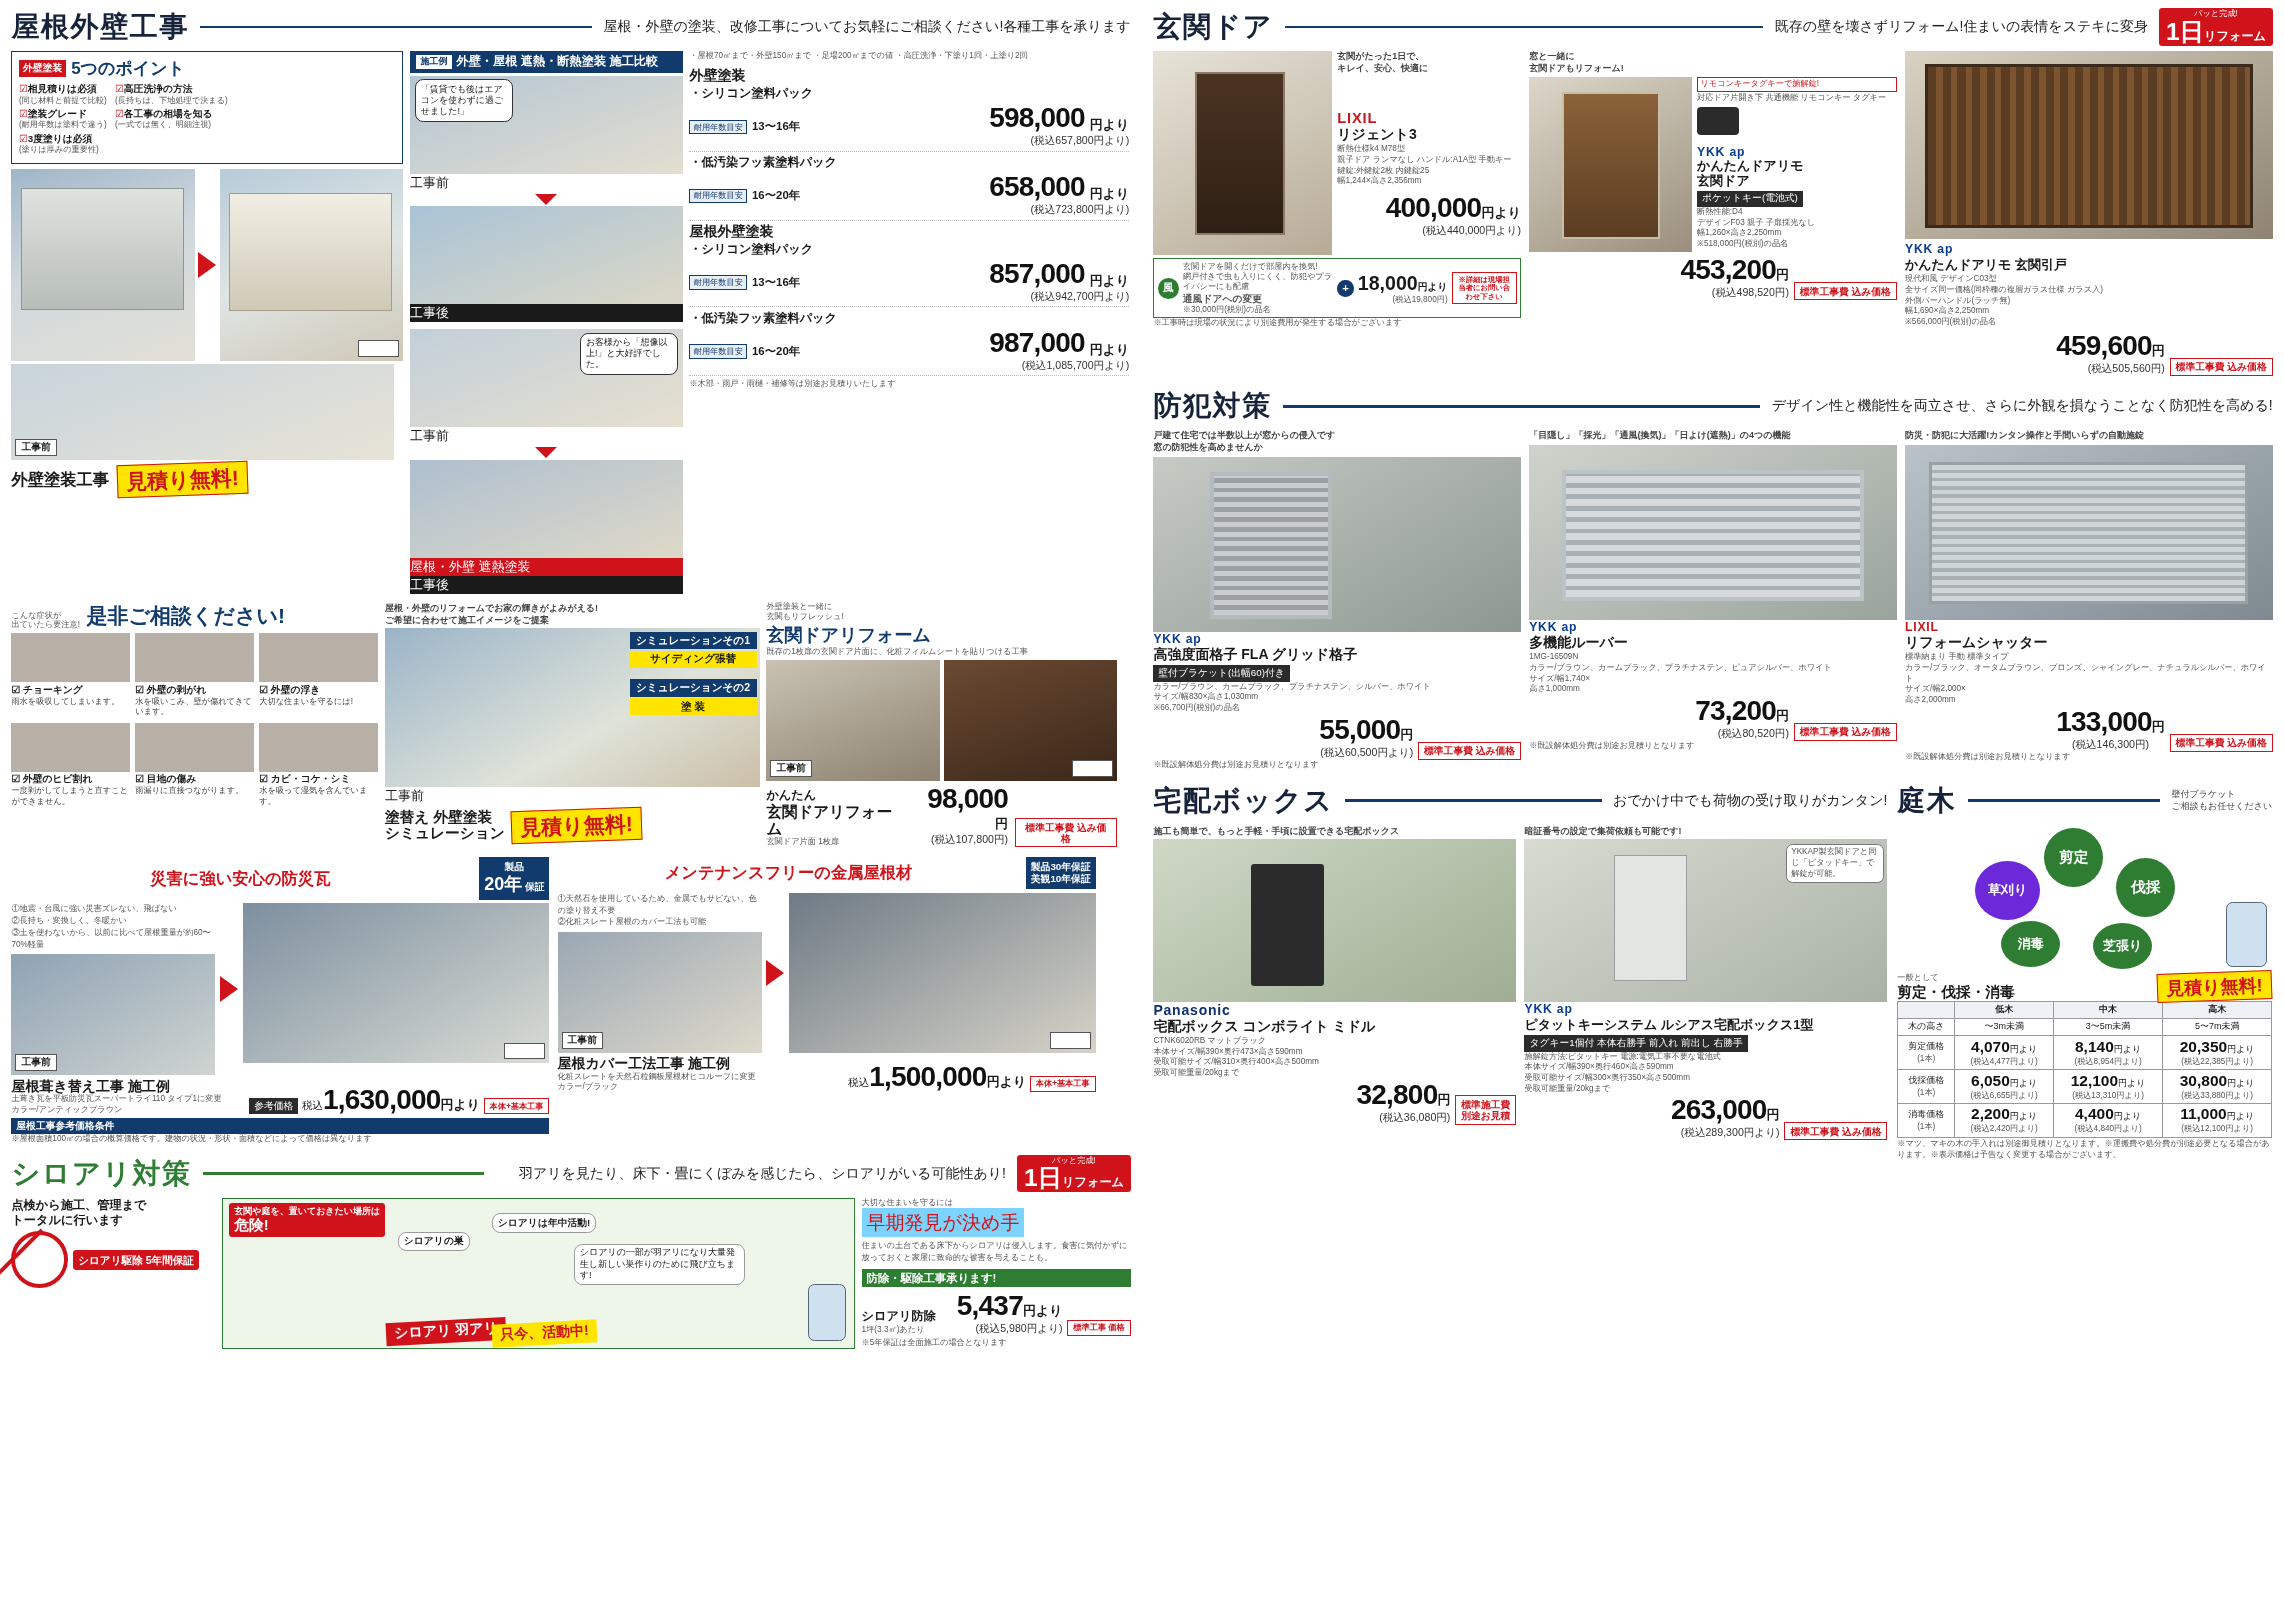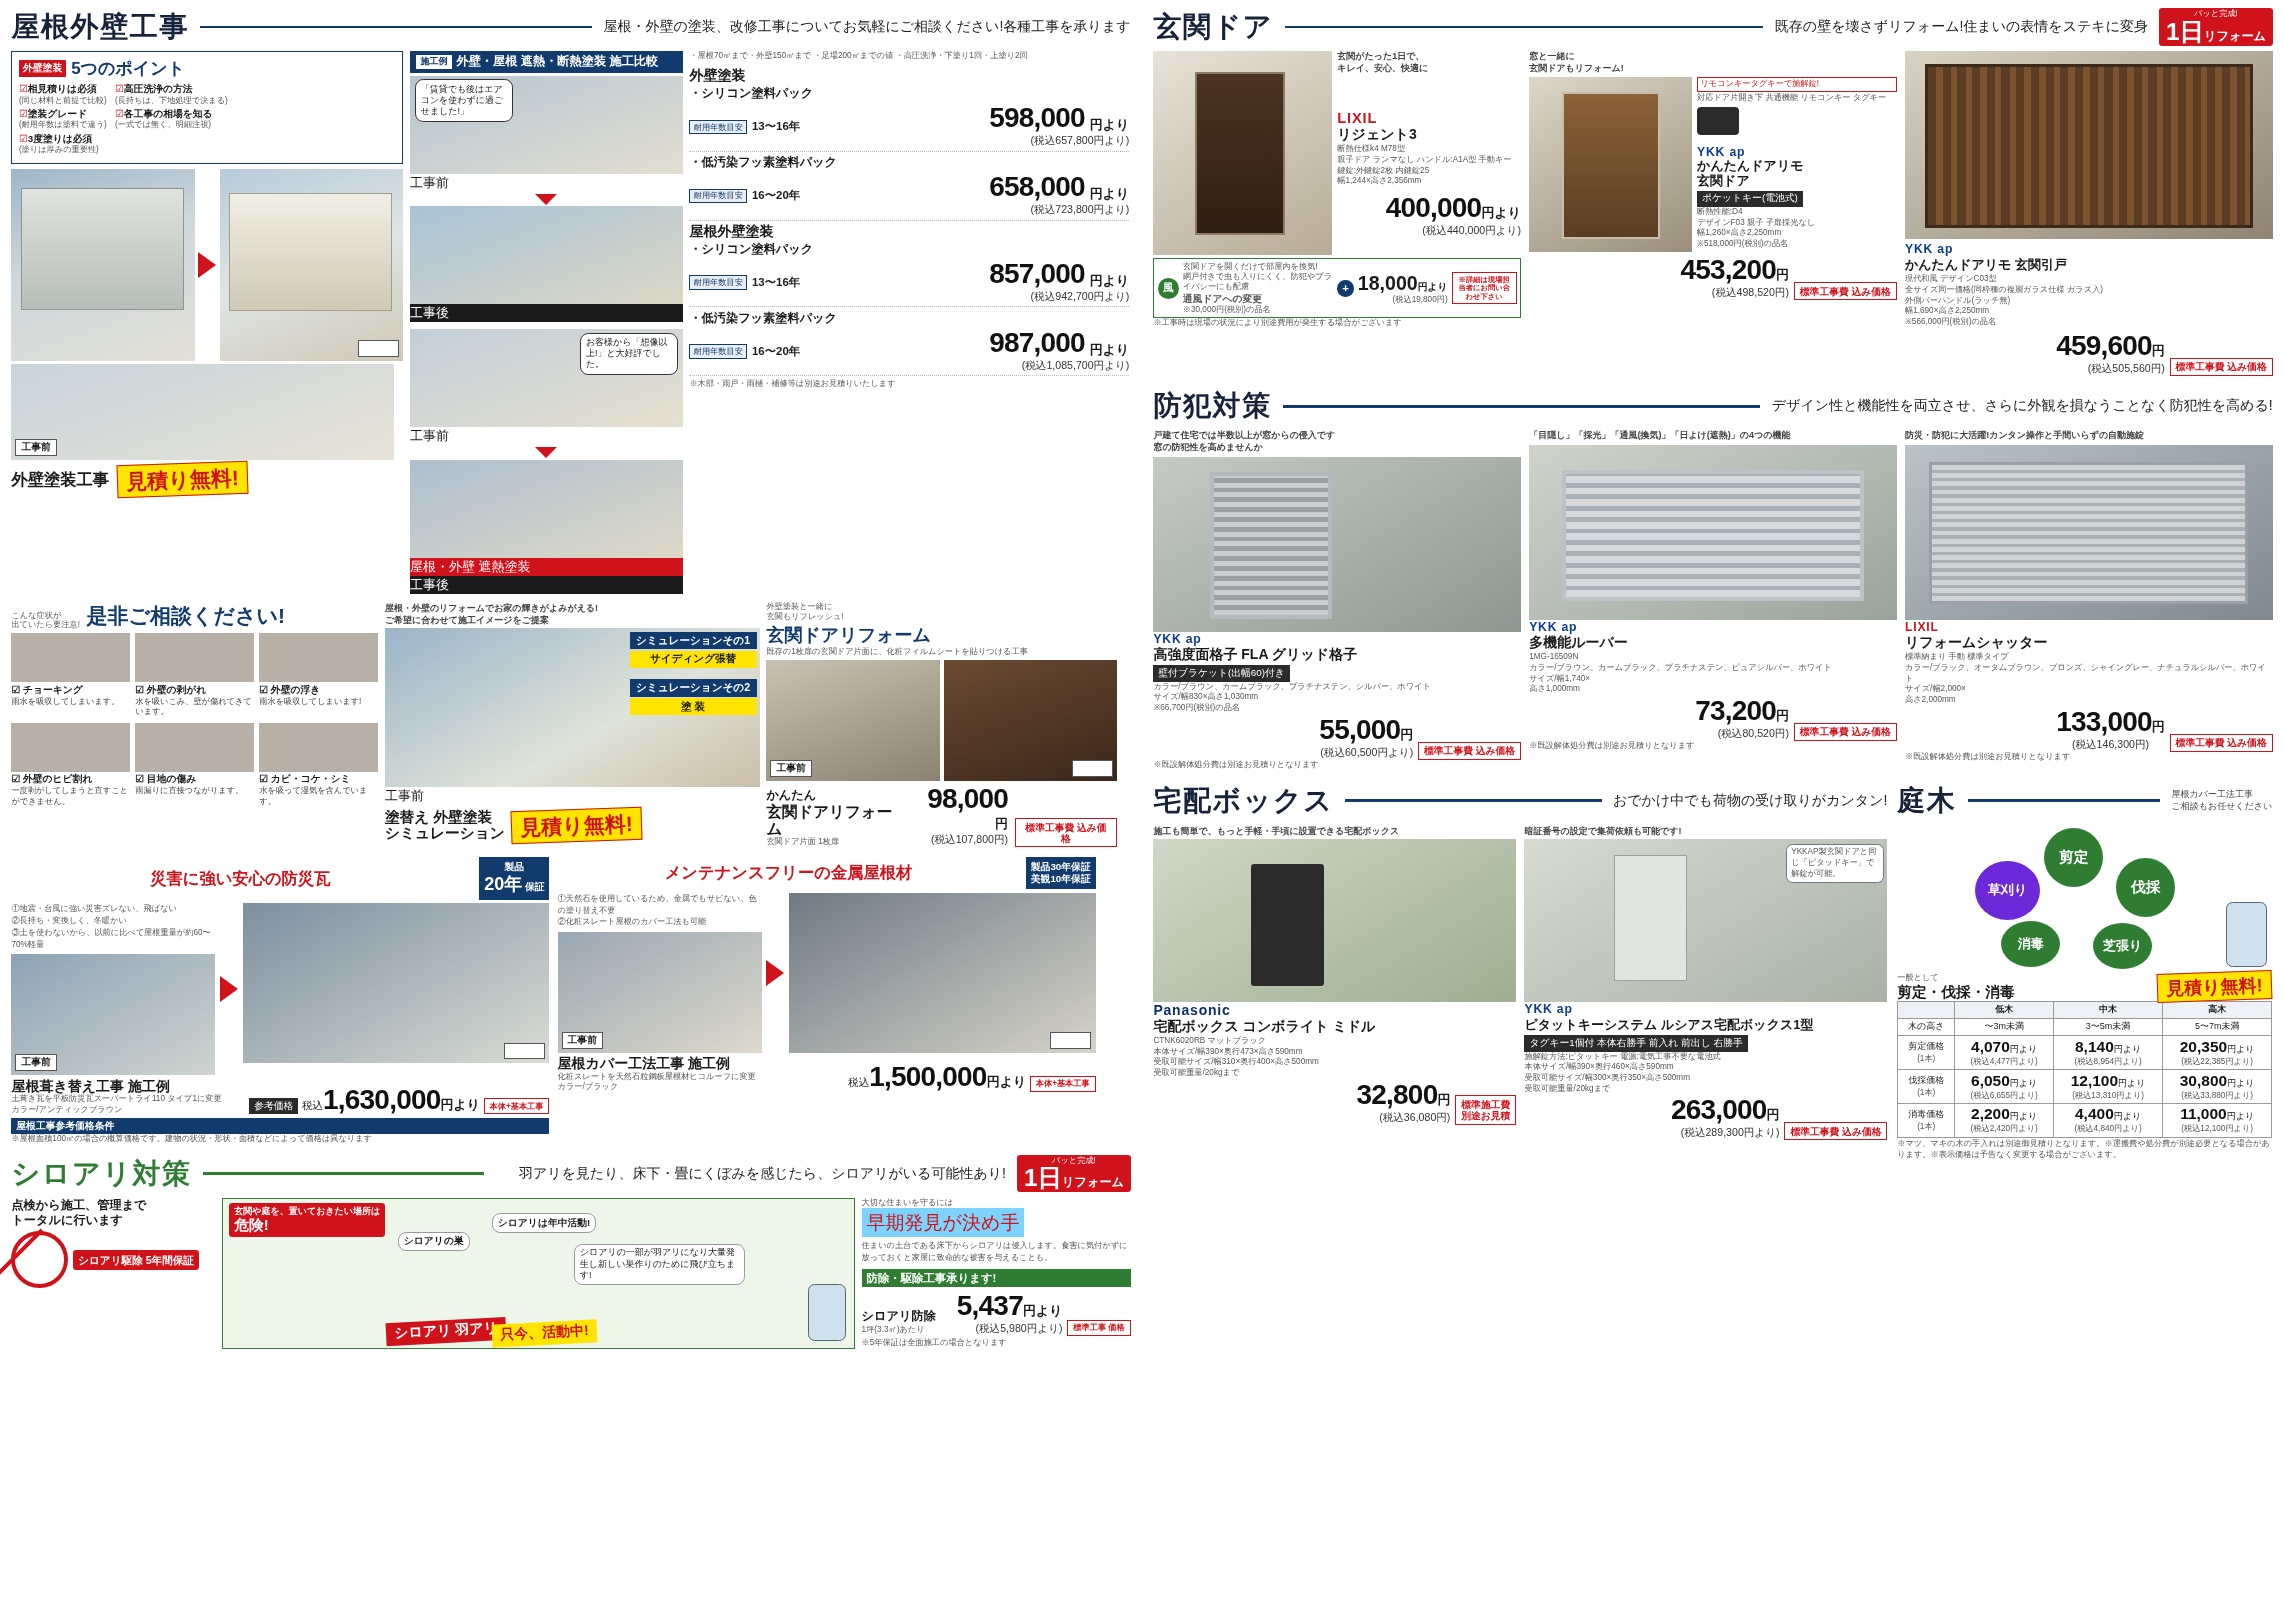--- a/index.html
+++ b/index.html
@@ -271,21 +271,21 @@
               <div class="ds">雨水を吸収してしまいます。</div>
             </div>
           <div class="symp-cell">
               <div class="ph"></div>
               <div class="nm">☑ <span>外壁の剥がれ</span></div>
               <div class="ds">水を吸いこみ、壁が傷れてきています。</div>
             </div>
           <div class="symp-cell">
               <div class="ph"></div>
               <div class="nm">☑ <span>外壁の浮き</span></div>
-              <div class="ds">雨水を吸収してしまいます!</div>
+              <div class="ds">大切な住まいを守るには!</div>
             </div>
           <div class="symp-cell">
               <div class="ph"></div>
               <div class="nm">☑ <span>外壁のヒビ割れ</span></div>
               <div class="ds">一度剥がしてしまうと直すことができません。</div>
             </div>
           <div class="symp-cell">
               <div class="ph"></div>
               <div class="nm">☑ <span>目地の傷み</span></div>
               <div class="ds">雨漏りに直接つながります。</div>
@@ -738,21 +738,21 @@
             </div>
           </div>
         </div>
       </div>
 
       <div style="width:375px;">
         <div class="sec-head">
           <div class="sec-title">庭木</div>
           <div class="sec-rule"></div>
           <div class="small" style="line-height:1.25;">
-            <div>屋根カバー工法工事</div>
+            <div>壁付ブラケット</div>
             <div>ご相談もお任せください</div>
           </div>
         </div>
 
         <div style="position:relative;height:147px;">
           <div class="circ" style="position:absolute;left:147px;top:3.3px;width:59px;height:59px;background:#2e7d32;font-size:14.7px;">剪定</div>
           <div class="circ" style="position:absolute;left:219px;top:33px;width:59px;height:59px;background:#2e7d32;font-size:14.7px;">伐採</div>
           <div class="circ" style="position:absolute;left:196px;top:98px;width:59px;height:46px;background:#2e7d32;font-size:13px;">芝張り</div>
           <div class="circ" style="position:absolute;left:104px;top:96px;width:59px;height:46px;background:#2e7d32;font-size:13px;">消毒</div>
           <div class="circ" style="position:absolute;left:78px;top:36px;width:65px;height:59px;background:#6d28d9;font-size:13px;">草刈り</div>

